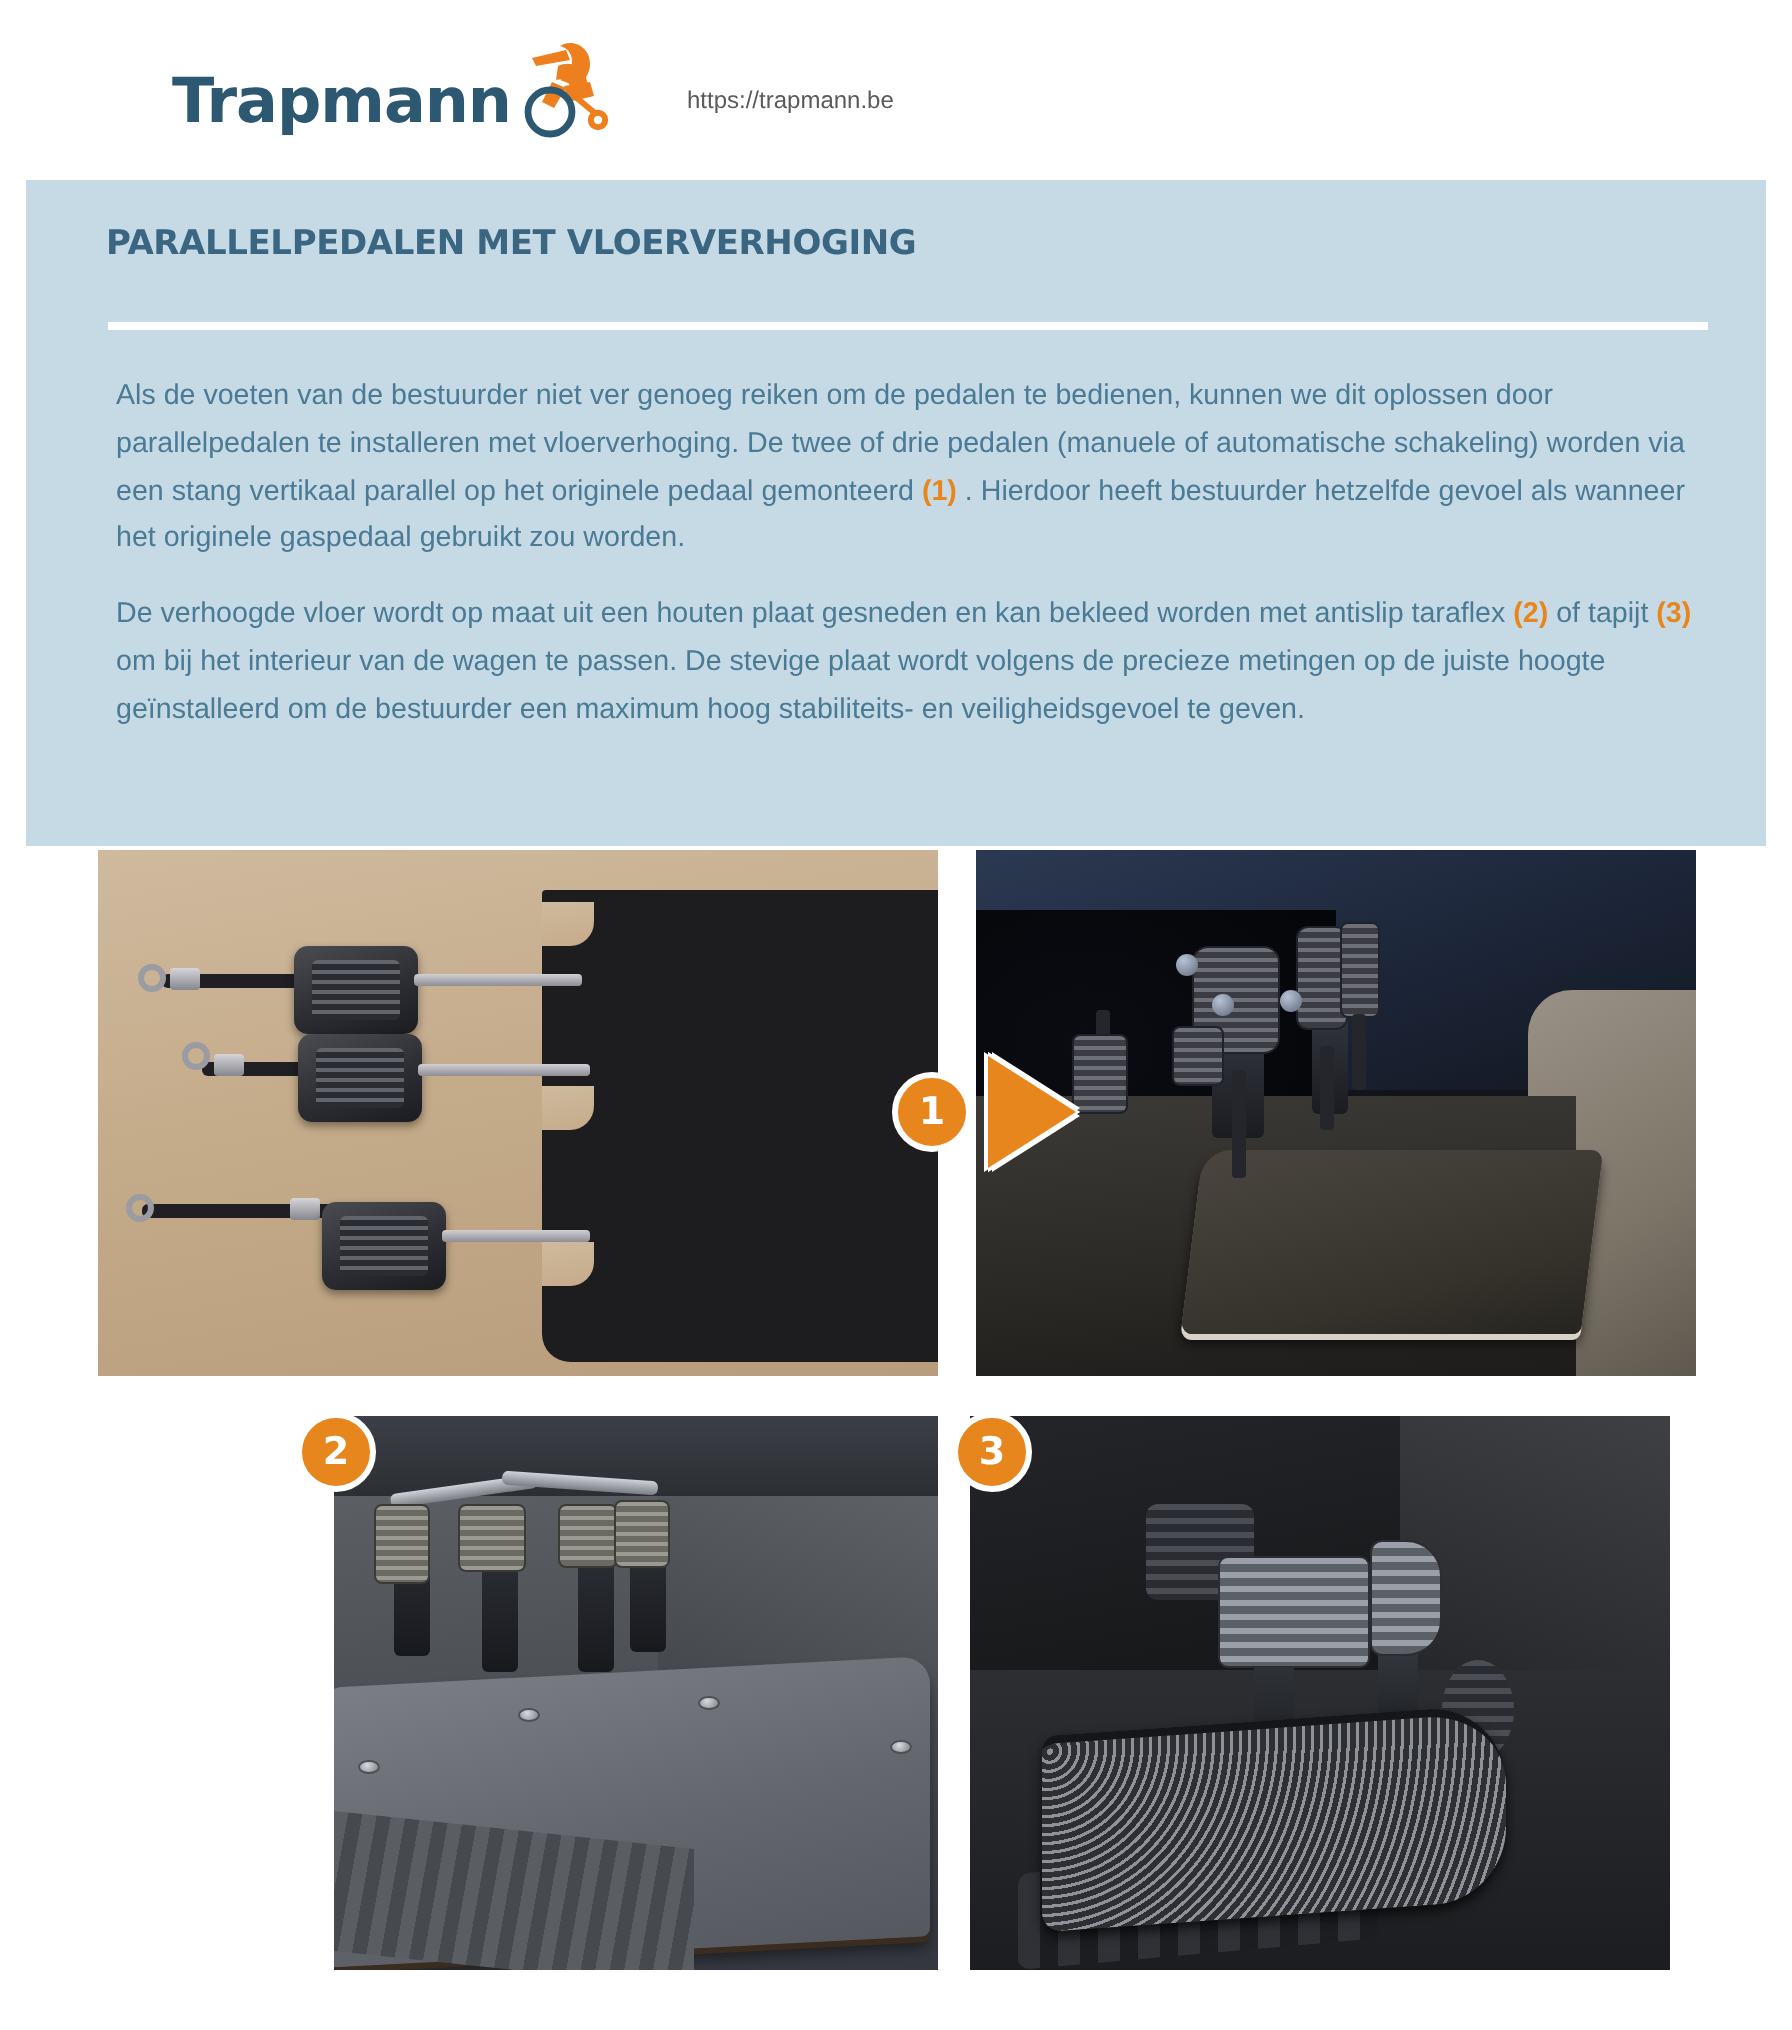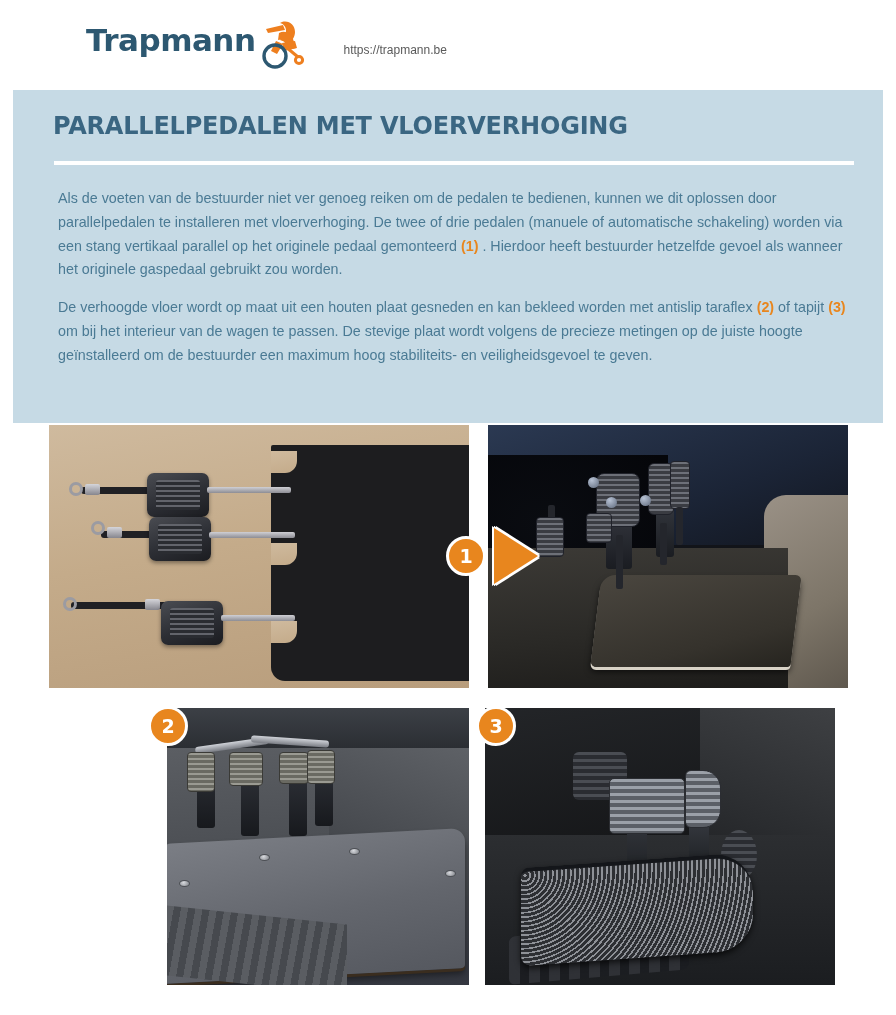--- a/index.html
+++ b/index.html
@@ -9,41 +9,41 @@
     font-family: "Liberation Sans", sans-serif;
     overflow: hidden;
   }
   .page { position: relative; width: 896px; height: 1015px; background:#fff; }
 
   
   .header {
     position: absolute; left: 0; top: 0; width: 896px; height: 90px;
     display: flex; align-items: center;
   }
-  .logo-block { margin-left: 86px; display: flex; align-items: flex-start; height: 52px; }
+  .logo-block { margin-left: 86px; display: flex; align-items: center; height: 52px; }
   .logo-word {
     font-family: "DejaVu Sans", sans-serif;
     font-size: 31px; font-weight: bold; letter-spacing: -0.5px;
     color: #2d5871; line-height: 1; position: relative; top: 6px;
   }
   .logo-mark { position: relative; width: 56px; height: 52px; margin-left: -4px; }
   .logo-url {
     margin-left: 36px; font-size: 12px; color: #5a5a5a;
     font-family: "Liberation Sans", sans-serif; position: relative; top: 5px;
   }
 
   
   .panel {
     position: absolute; left: 13px; top: 90px; width: 870px; height: 333px;
     background: #c6dae5;
   }
   .panel-title {
     position: absolute; left: 40px; top: 22px; width: 800px;
     font-family: "DejaVu Sans", sans-serif;
-    font-size: 24px; font-weight: bold; letter-spacing: -0.2px;
+    font-size: 17px; font-weight: bold; letter-spacing: -0.2px;
     color: #3a6682;
   }
   .panel-rule {
     position: absolute; left: 41px; top: 71px; width: 800px; height: 4px;
     background: #ffffff;
   }
   .panel-body { position: absolute; left: 45px; top: 97px; width: 805px; }
   .panel-body p {
     font-size: 14.3px; line-height: 23.8px; color: #4a7a94;
     margin-bottom: 14px; text-align: left;

